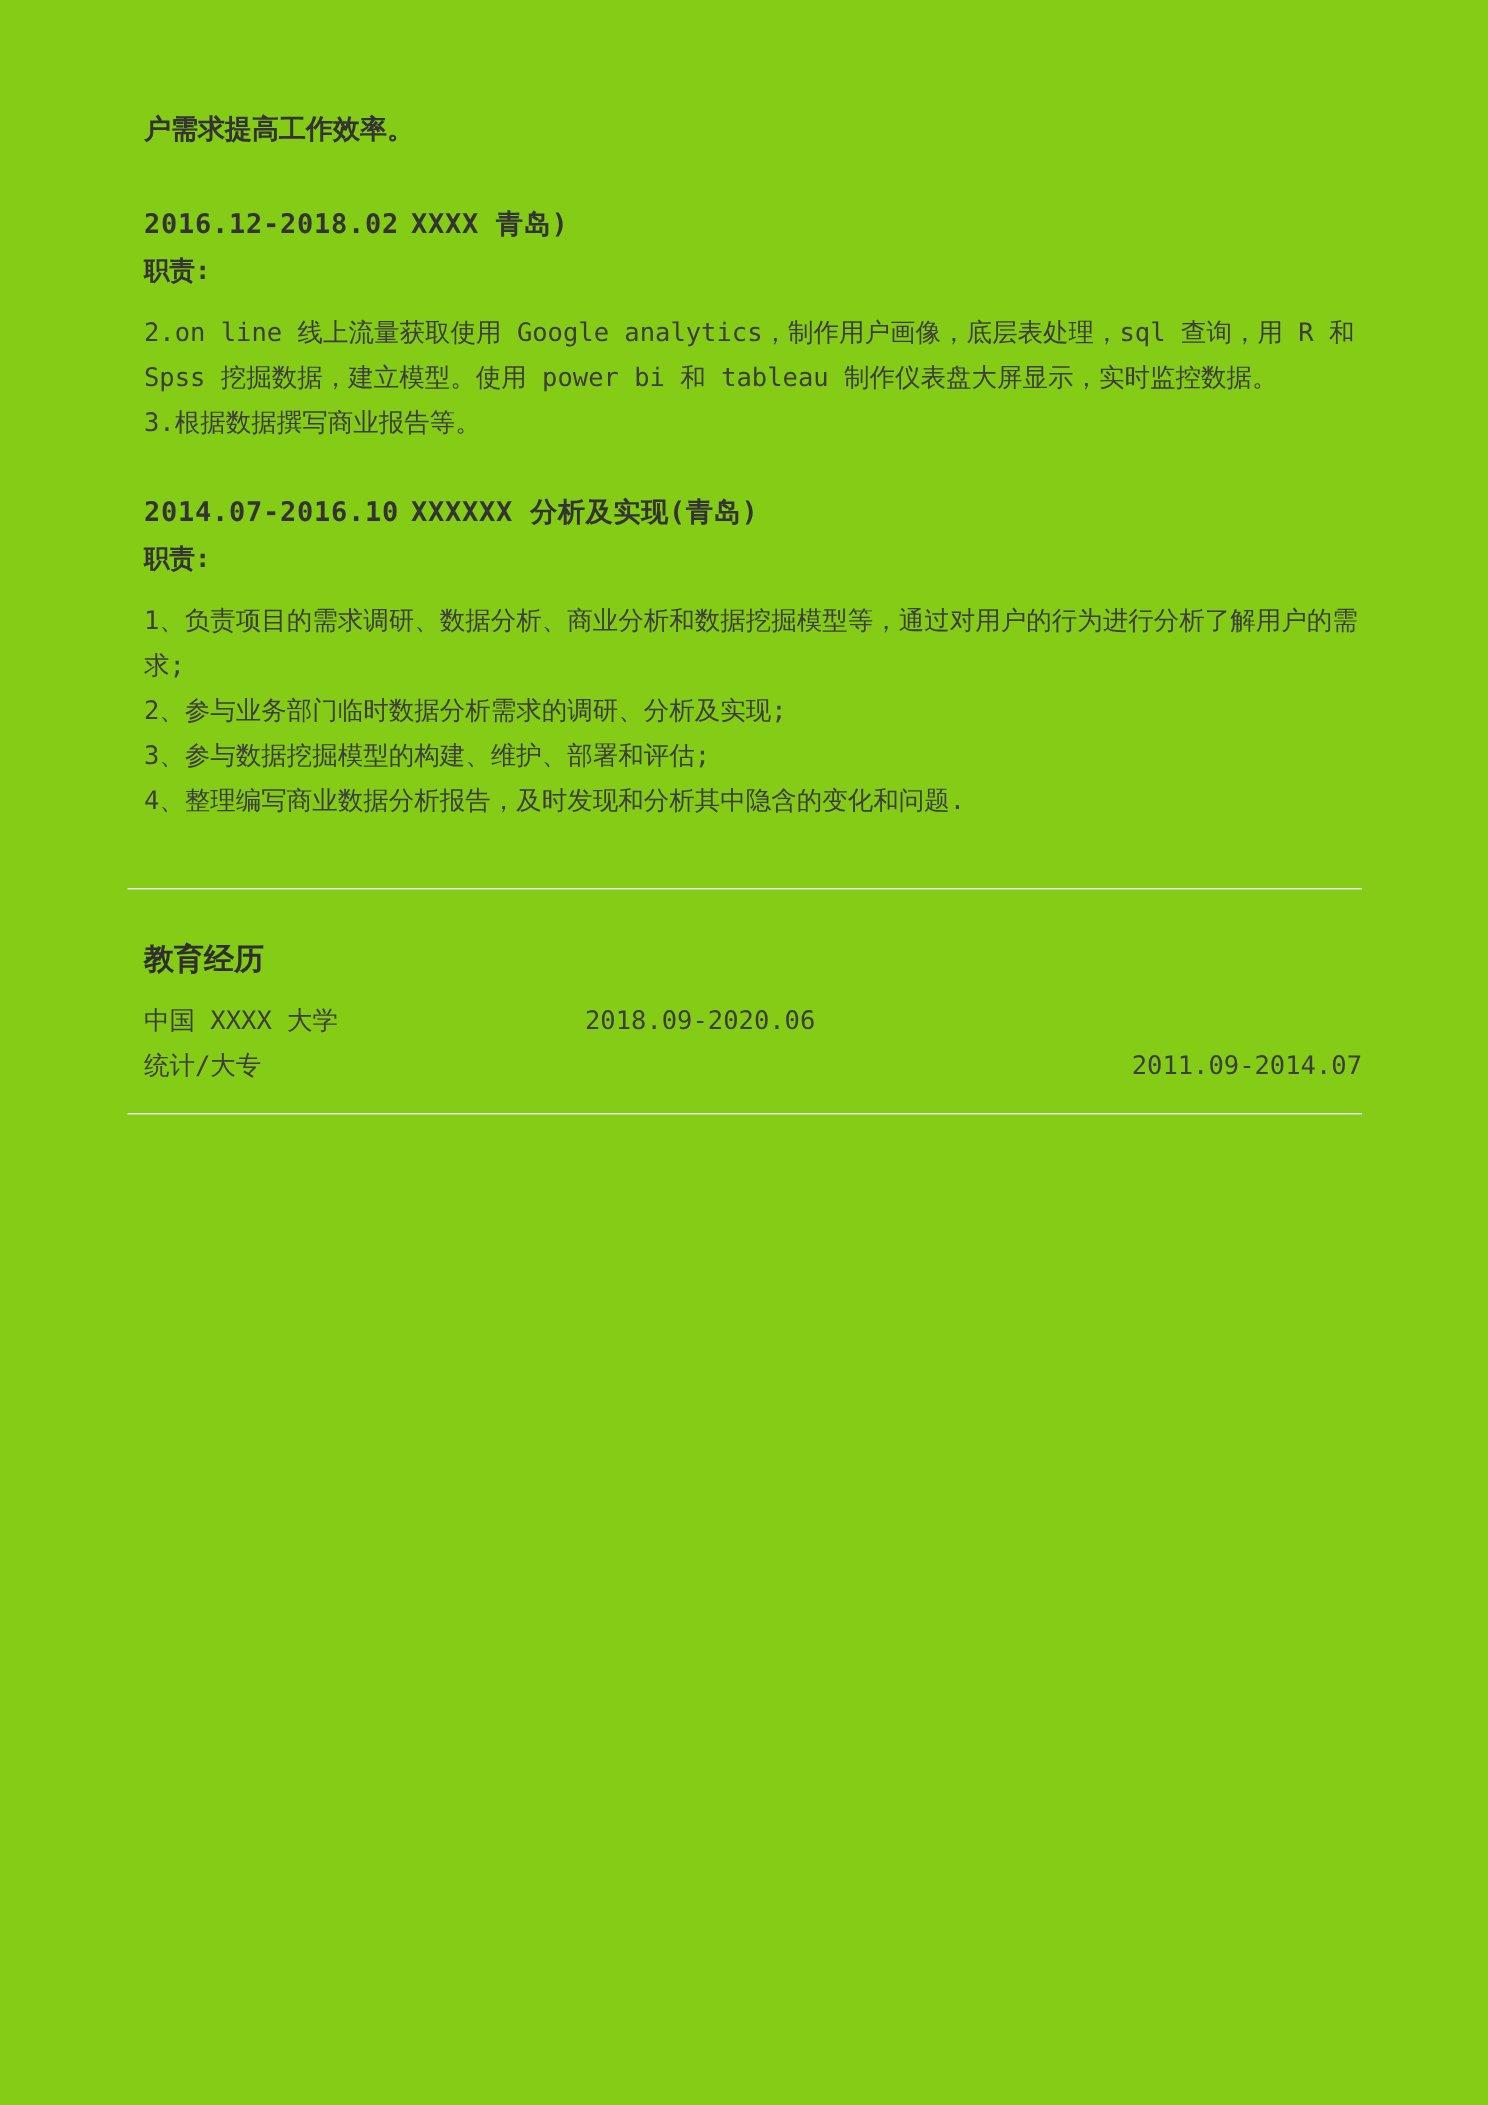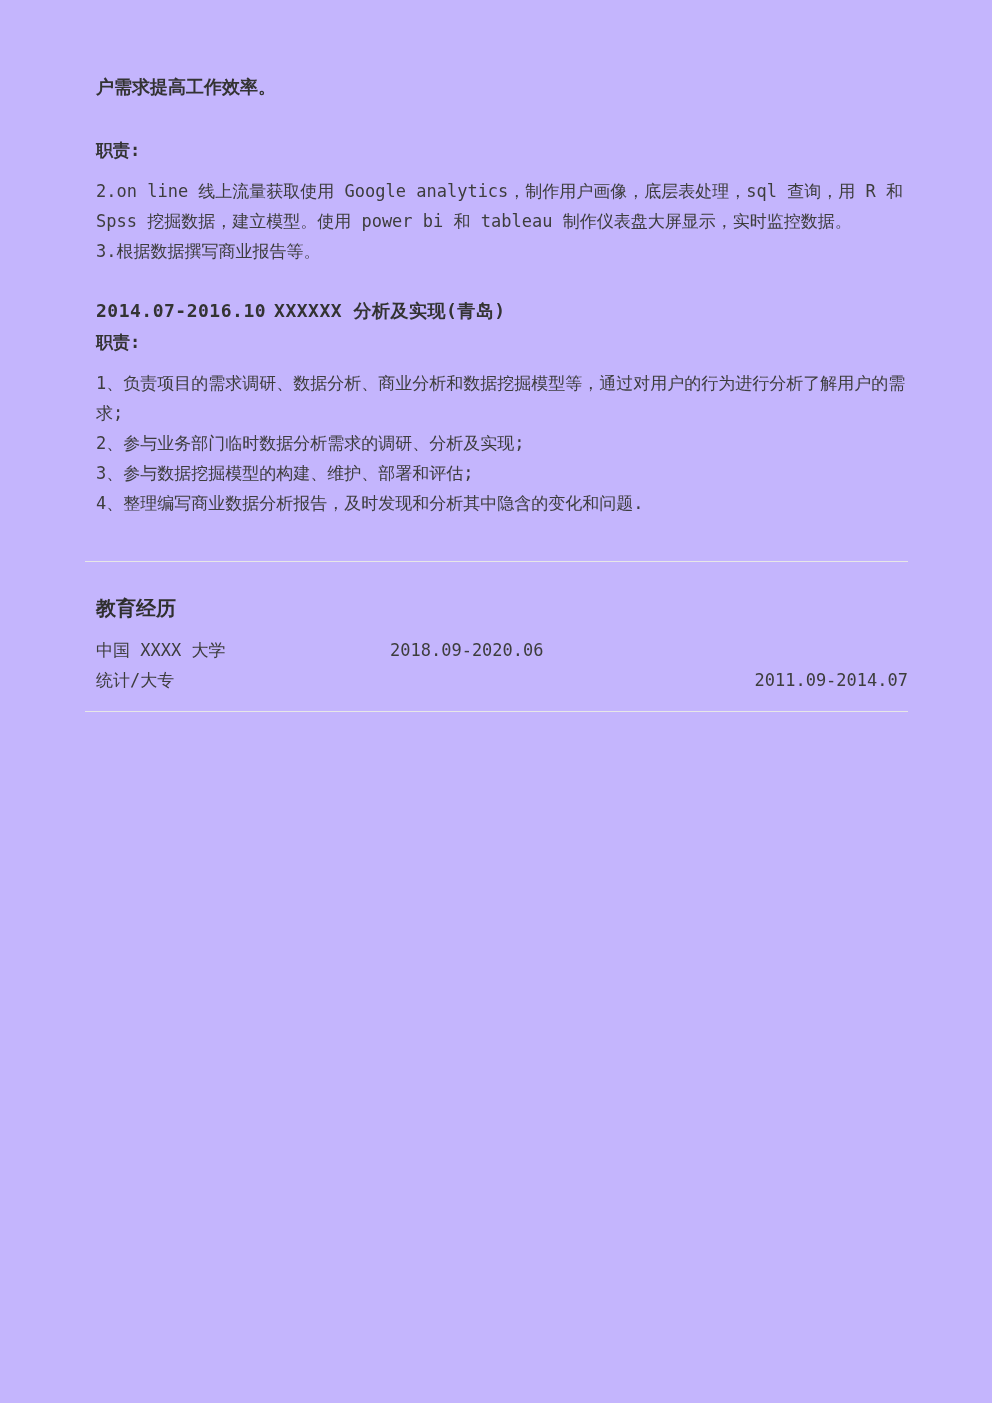--- a/index.html
+++ b/index.html
@@ -8,21 +8,21 @@
     width: 992px;
     height: 1403px;
     position: relative;
     overflow: hidden;
     font-family: "DejaVu Sans Mono", "Liberation Mono", monospace;
     color: #3a3a3a;
   }
   .page {
     width: 992px;
     height: 1403px;
-    background: #c4b5fd;
+    background: #84cc16;
     padding: 75px 84px 0 85px; 
   }
   .inner { padding-left: 11px; padding-right: 0; }
 
   .intro-line {
     font-size: 18px;
     font-weight: bold;
     line-height: 24px;
     color: #333333;
   }
@@ -86,20 +86,21 @@
 </style>
 </head>
 <body>
 
 <div class="page">
   <div class="inner">
 
     <p class="intro-line">户需求提高工作效率。</p>
 
     <section class="job job-1">
+      <h3 class="job-header"><span class="period">2016.12-2018.02</span><span>XXXX 青岛)</span></h3>
       <div class="duty-label">职责:</div>
       <ul class="duty-list">
         <li>2.on line 线上流量获取使用 Google analytics，制作用户画像，底层表处理，sql 查询，用 R 和 Spss 挖掘数据，建立模型。使用 power bi 和 tableau 制作仪表盘大屏显示，实时监控数据。</li>
         <li>3.根据数据撰写商业报告等。</li>
       </ul>
     </section>
 
     <section class="job job-2">
       <h3 class="job-header"><span class="period">2014.07-2016.10</span><span>XXXXXX 分析及实现(青岛)</span></h3>
       <div class="duty-label">职责:</div>

